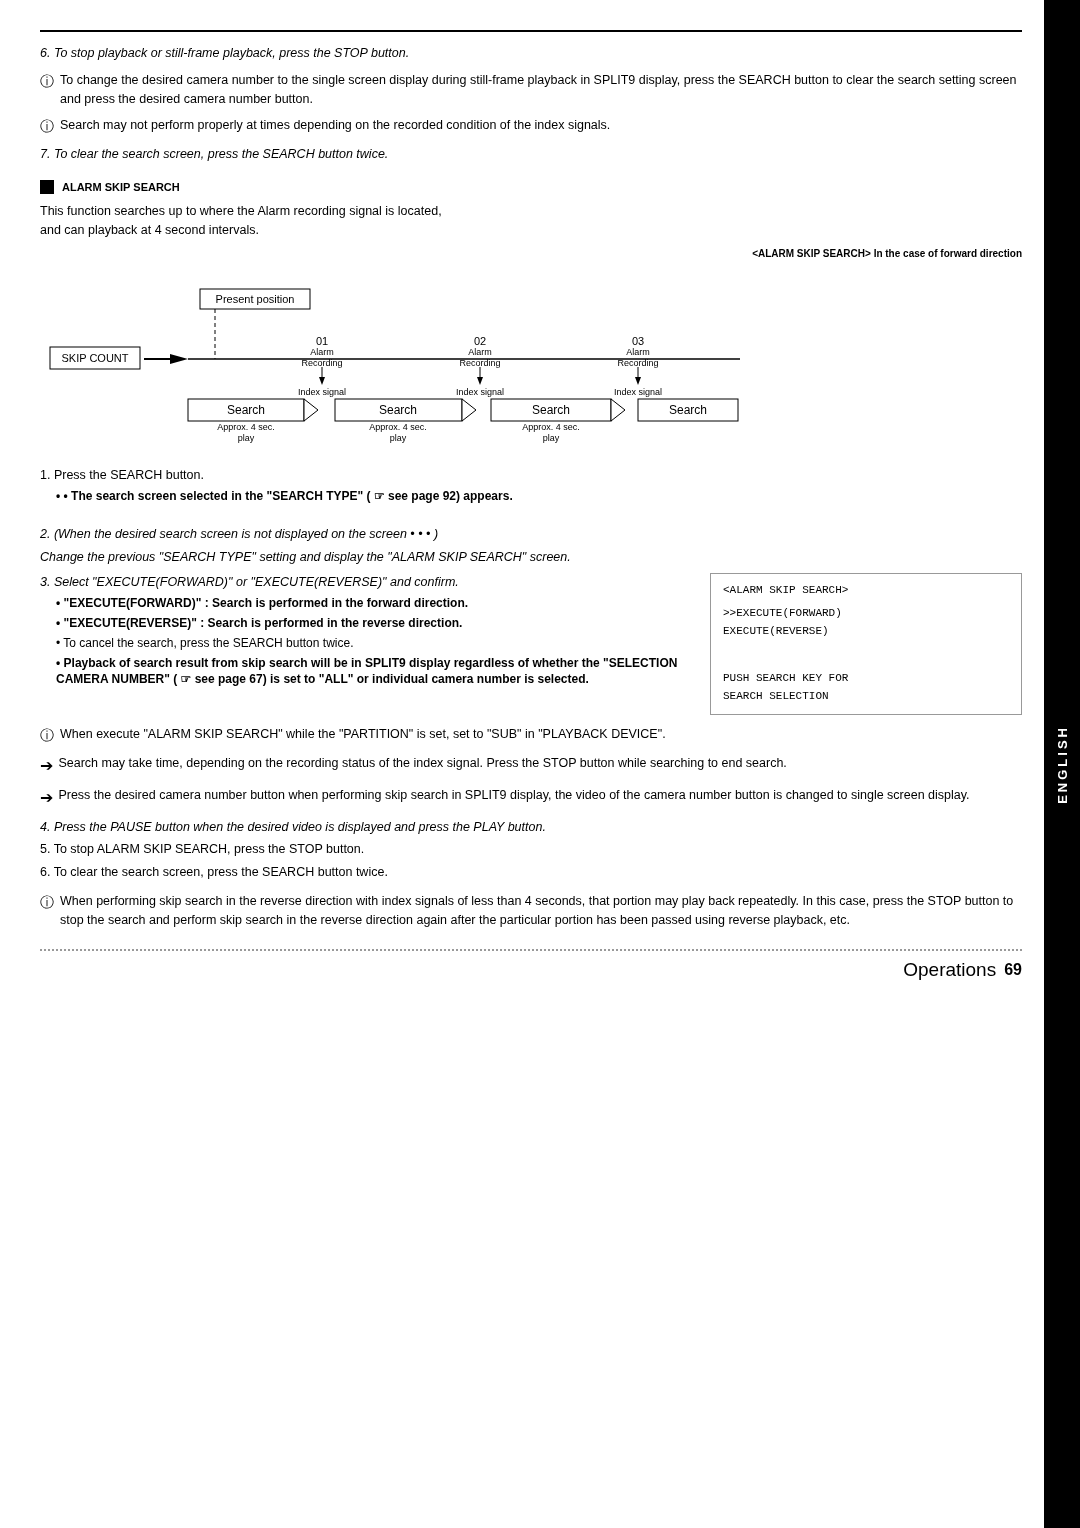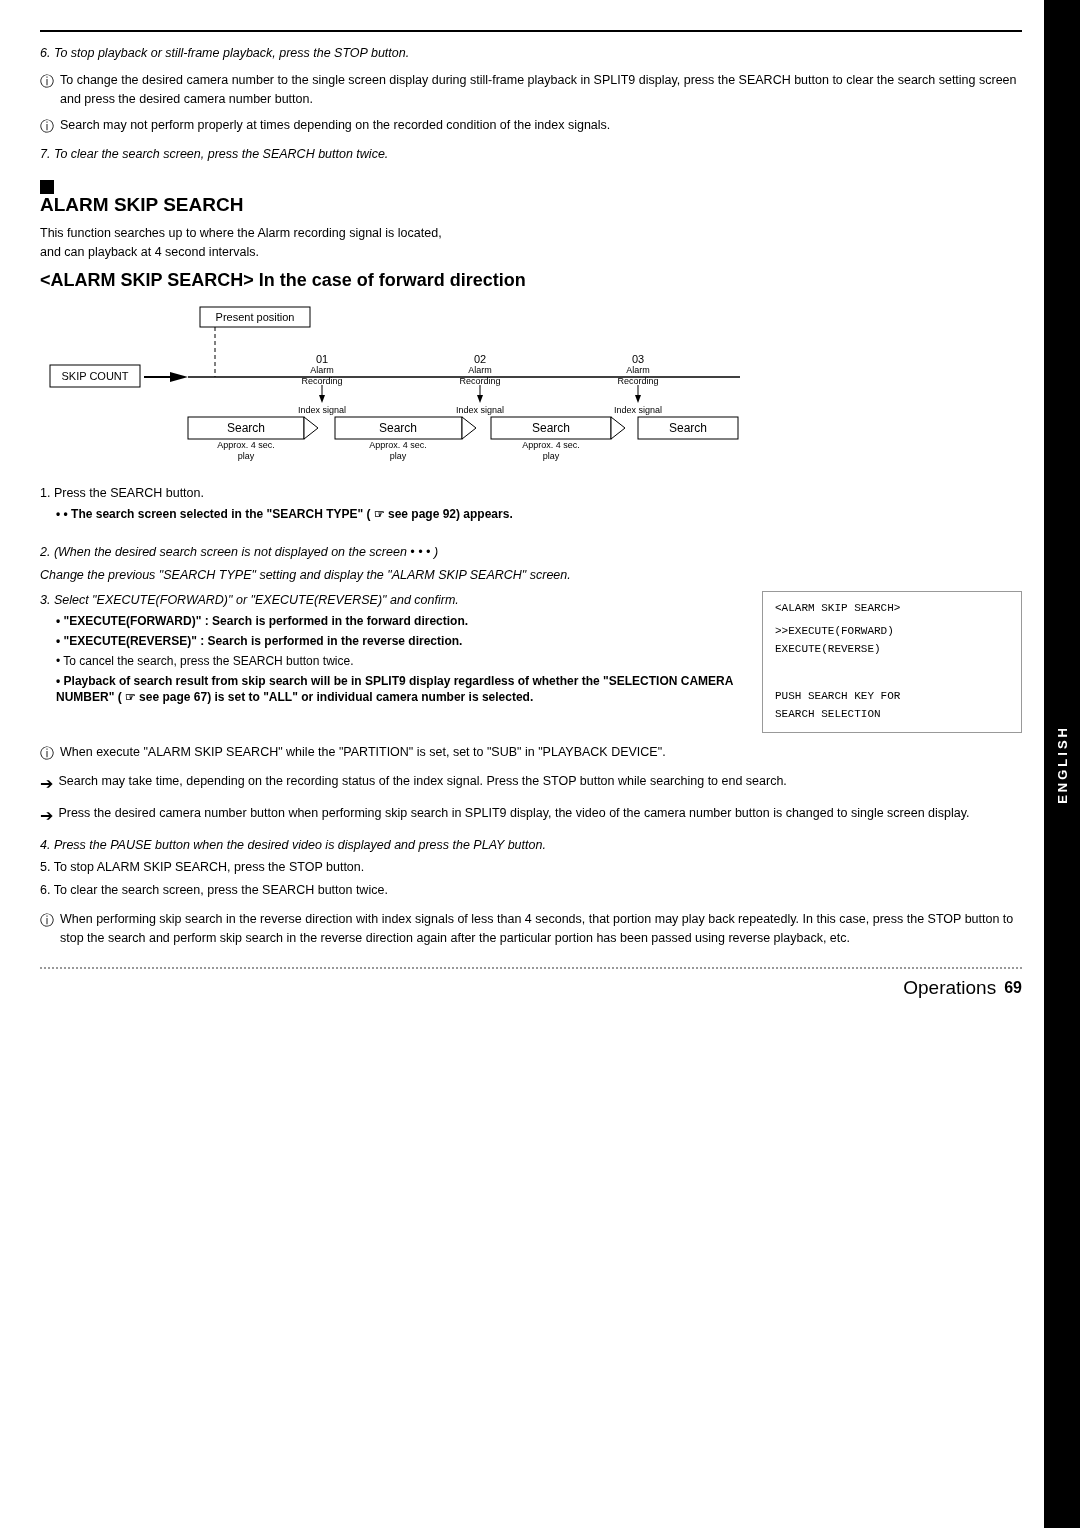--- a/index.html
+++ b/index.html
@@ -75,43 +75,44 @@
     }
     .info-icon {
       font-size: 14px;
       margin-right: 6px;
       flex-shrink: 0;
       font-style: normal;
     }
 
     .section-heading {
       display: flex;
-      font-size: 19px;
+      align-items: center;
+      font-size: 11px;
       font-weight: bold;
       margin: 16px 0 8px 0;
-      flex-direction: column;
     }
     .section-heading-square {
       width: 14px;
       height: 14px;
       background: #000;
       margin-right: 8px;
       flex-shrink: 0;
     }
 
     .section-desc {
       font-size: 12.5px;
       margin-bottom: 8px;
       line-height: 1.5;
     }
 
     .sub-heading {
       font-weight: bold;
-      font-size: 18px;
-      margin-bottom: 14px;
+      font-size: 10px;
+      margin-bottom: 28px;
+      text-align: right;
     }
 
     
     .diagram-container {
       margin: 10px 0 16px 0;
       position: relative;
     }
     .step-item {
       font-size: 12.5px;
       margin-bottom: 4px;
@@ -137,21 +138,21 @@
     
     .two-col {
       display: flex;
       gap: 20px;
       margin-bottom: 10px;
     }
     .col-left {
       flex: 1;
     }
     .col-right {
-      width: 260px;
+      width: 312px;
       border: 1px solid #999;
       padding: 8px 12px;
       font-size: 11px;
       font-family: 'Courier New', monospace;
       line-height: 1.6;
     }
 
     .bottom-line {
       border-bottom: 2px dotted #999;
       margin-top: 20px;

